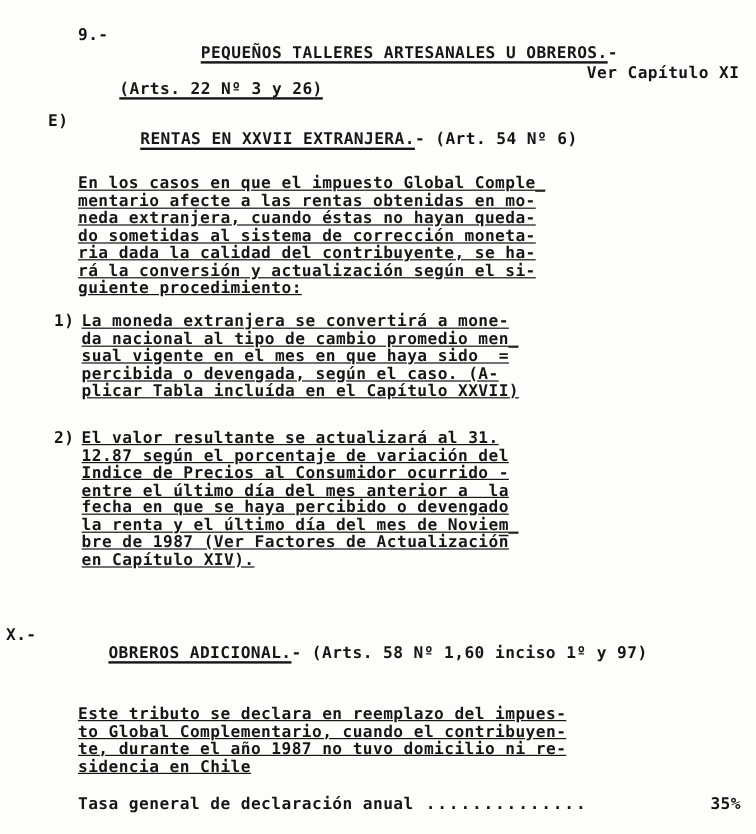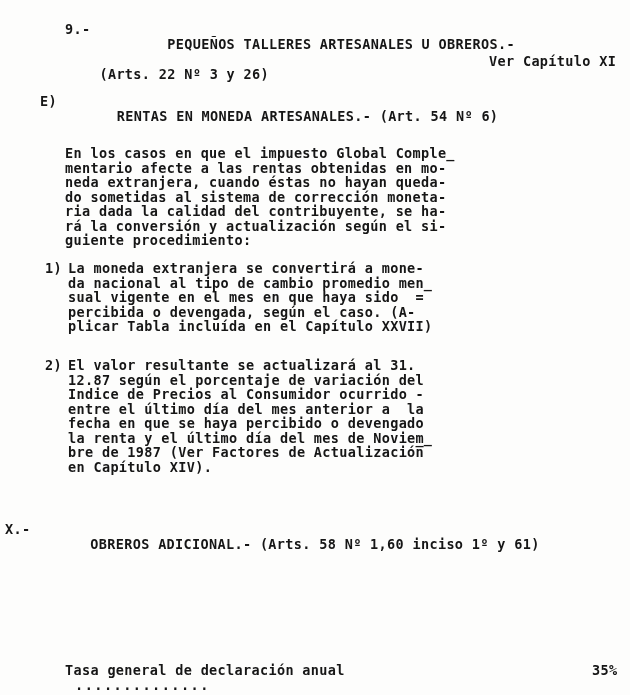--- a/index.html
+++ b/index.html
@@ -13,31 +13,32 @@
     height:695px;
     background:#fdfdfc;
     color:#161616;
     font-size:13.5px;
     font-weight:700;
     letter-spacing:0.35px;
     line-height:14.5px;
     overflow:hidden;
   }
   .abs{position:absolute;}
-  .pre{white-space:pre;}
+  .pre{white-space:pre;text-decoration:underline;}
   .hline{display:flex;align-items:flex-start;white-space:pre;}
   .hnum{margin-right:9px;flex:none;}
   .hcol{display:flex;flex-direction:column;}
   .u{
+    text-decoration:underline;
     text-decoration-thickness:1.5px;
     text-underline-offset:3px;
   }
   .item{display:flex;align-items:flex-start;}
   .inum{width:23px;flex:none;}
-  .ratewrap{display:flex;white-space:pre;flex-direction:column;}
+  .ratewrap{display:flex;white-space:pre;}
   .dots{margin-left:10px;letter-spacing:1.5px;}
 </style>
 </head>
 <body>
 
 <div class="page">
 
   <div class="abs hline" style="top:22px;left:65px;">
     <span class="hnum">9.-</span>
     <span class="hcol">
@@ -45,21 +46,21 @@
         <span class="u">PEQUEÑOS TALLERES ARTESANALES U OBREROS.</span><span>-</span>
       </span>
       <span class="u" style="margin-top:1px;align-self:flex-start;">(Arts. 22 Nº 3 y 26)</span>
     </span>
   </div>
   <div class="abs" style="top:22px;left:489px;margin-top:32px;">Ver Capítulo XI</div>
 
   <div class="abs hline" style="top:94px;left:40px;">
     <span class="hnum">E)</span>
     <span style="white-space:pre;">
-      <span class="u">RENTAS EN MONEDA ARTESANALES.</span><span>- (Art. 54 Nº 6)</span>
+      <span class="u">RENTAS EN XXVII EXTRANJERA.</span><span>- (Art. 54 Nº 6)</span>
     </span>
   </div>
 
   <div class="abs pre" style="top:146px;left:65px;">En los casos en que el impuesto Global Comple̲
 mentario afecte a las rentas obtenidas en mo-
 neda extranjera, cuando éstas no hayan queda-
 do sometidas al sistema de corrección moneta-
 ria dada la calidad del contribuyente, se ha-
 rá la conversión y actualización según el si-
 guiente procedimiento:</div>
@@ -81,24 +82,28 @@
 entre el último día del mes anterior a  la
 fecha en que se haya percibido o devengado
 la renta y el último día del mes de Noviem̲
 bre de 1987 (Ver Factores de Actualización̅
 en Capítulo XIV).</div>
   </div>
 
   <div class="abs hline" style="top:522px;left:5px;">
     <span class="hnum">X.-</span>
     <span style="white-space:pre;">
-      <span class="u">OBREROS ADICIONAL.</span><span>- (Arts. 58 Nº 1,60 inciso 1º y 61)</span>
+      <span class="u">OBREROS ADICIONAL.</span><span>- (Arts. 58 Nº 1,60 inciso 1º y 97)</span>
     </span>
   </div>
 
+  <div class="abs pre" style="top:588px;left:65px;">Este tributo se declara en reemplazo del impues-
+to Global Complementario, cuando el contribuyen-
+te, durante el año 1987 no tuvo domicilio ni re-
+sidencia en Chile</div>
 
   <div class="abs ratewrap" style="top:663px;left:65px;">
     <span>Tasa general de declaración anual</span>
     <span class="dots">..............</span>
   </div>
   <div class="abs" style="top:663px;left:544px;margin-left:48px;">35%</div>
 
 </div>
 
 </body></html>

